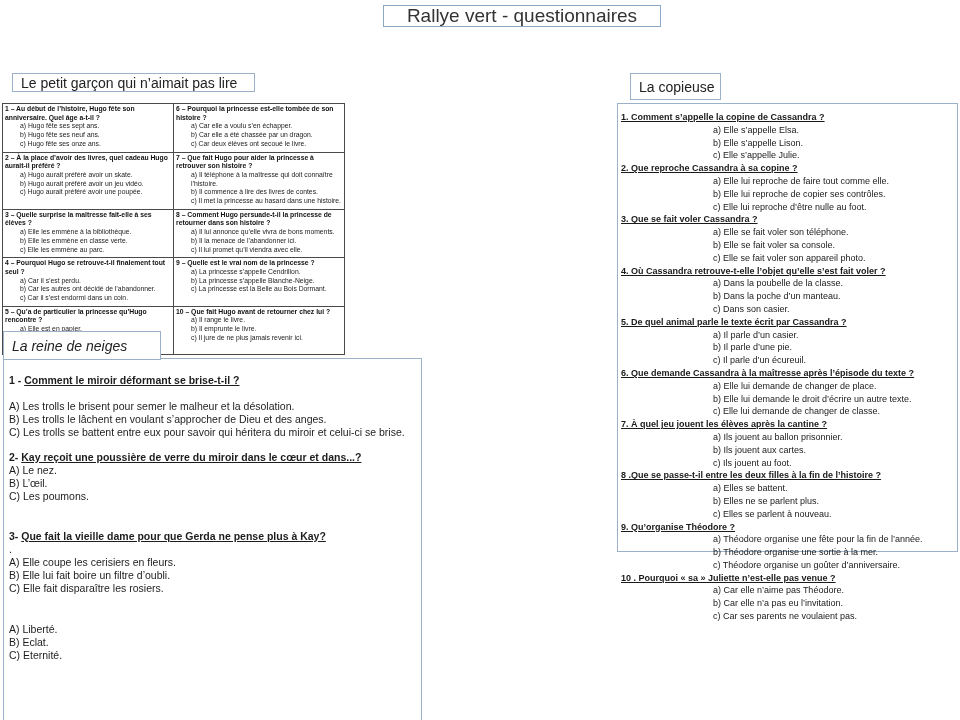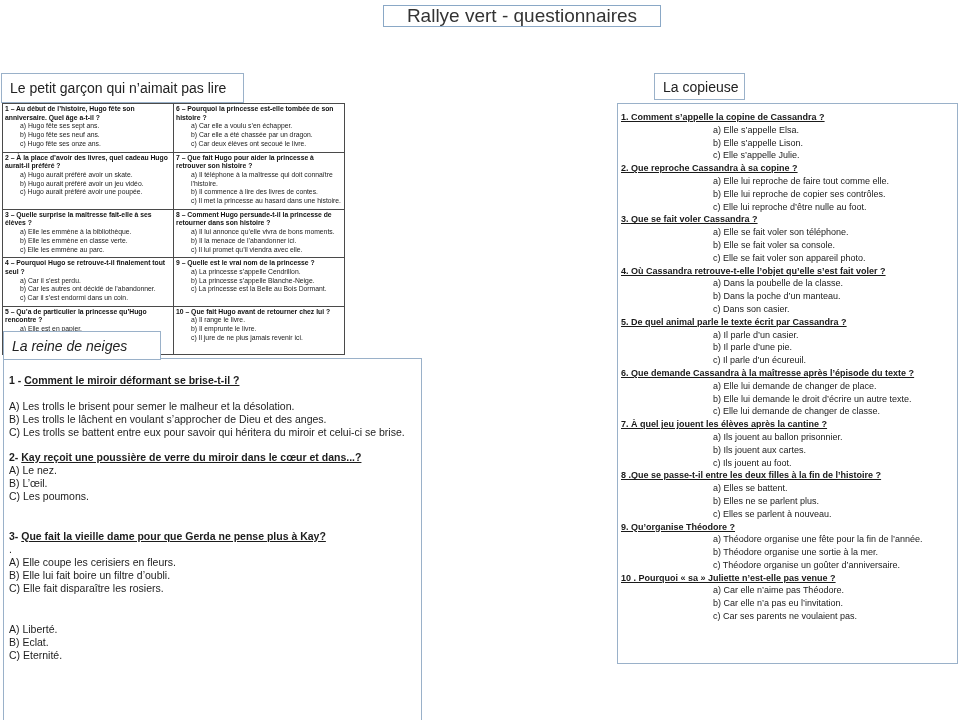--- a/index.html
+++ b/index.html
@@ -12,39 +12,39 @@
   #title-box{
     position:absolute;left:383px;top:5px;width:278px;height:22px;
     display:flex;align-items:center;justify-content:center;
     font-size:19px;color:#333;border:1px solid #8aa8c6;background:#fff;box-sizing:border-box;
   }
 
   .section-header{
     position:absolute;display:flex;align-items:center;
     font-size:14px;color:#222;padding-left:8px;z-index:2;
   }
-  #pg-header{left:1px;top:73px;width:243px;height:30px;text-align:right;}
-  #cop-header{left:654px;top:73px;width:91px;height:27px;}
+  #pg-header{left:12px;top:73px;width:243px;height:19px;text-align:right;}
+  #cop-header{left:630px;top:73px;width:91px;height:27px;}
   #reine-header{left:3px;top:331px;width:158px;height:29px;font-style:italic;}
 
   
   #pg-table{
     position:absolute;left:2px;top:103px;width:343px;
     border-collapse:collapse;table-layout:fixed;background:#fff;
   }
   #pg-table td{
     border:1px solid #4a4a4a;vertical-align:top;padding:1px 2px 3px 2px;width:50%;
     overflow:hidden;
   }
   .tq{font-weight:bold;font-size:6.8px;line-height:8.7px;color:#111;}
   .ta{font-size:6.8px;line-height:8.7px;color:#222;padding-left:15px;text-indent:0;}
 
   
   #cop-box{
-    position:absolute;left:617px;top:103px;width:341px;height:561px;
+    position:absolute;left:617px;top:103px;width:341px;height:449px;
     padding:7px 4px 0 3px;
   }
   .cq{font-size:9px;font-weight:bold;text-decoration:underline;line-height:12.8px;color:#1a1a1a;}
   .ca{font-size:9px;line-height:12.8px;color:#1a1a1a;padding-left:92px;}
 
   
   #reine-box{
     position:absolute;left:3px;top:358px;width:419px;height:385px;
     padding:15px 6px 0 5px;
   }

